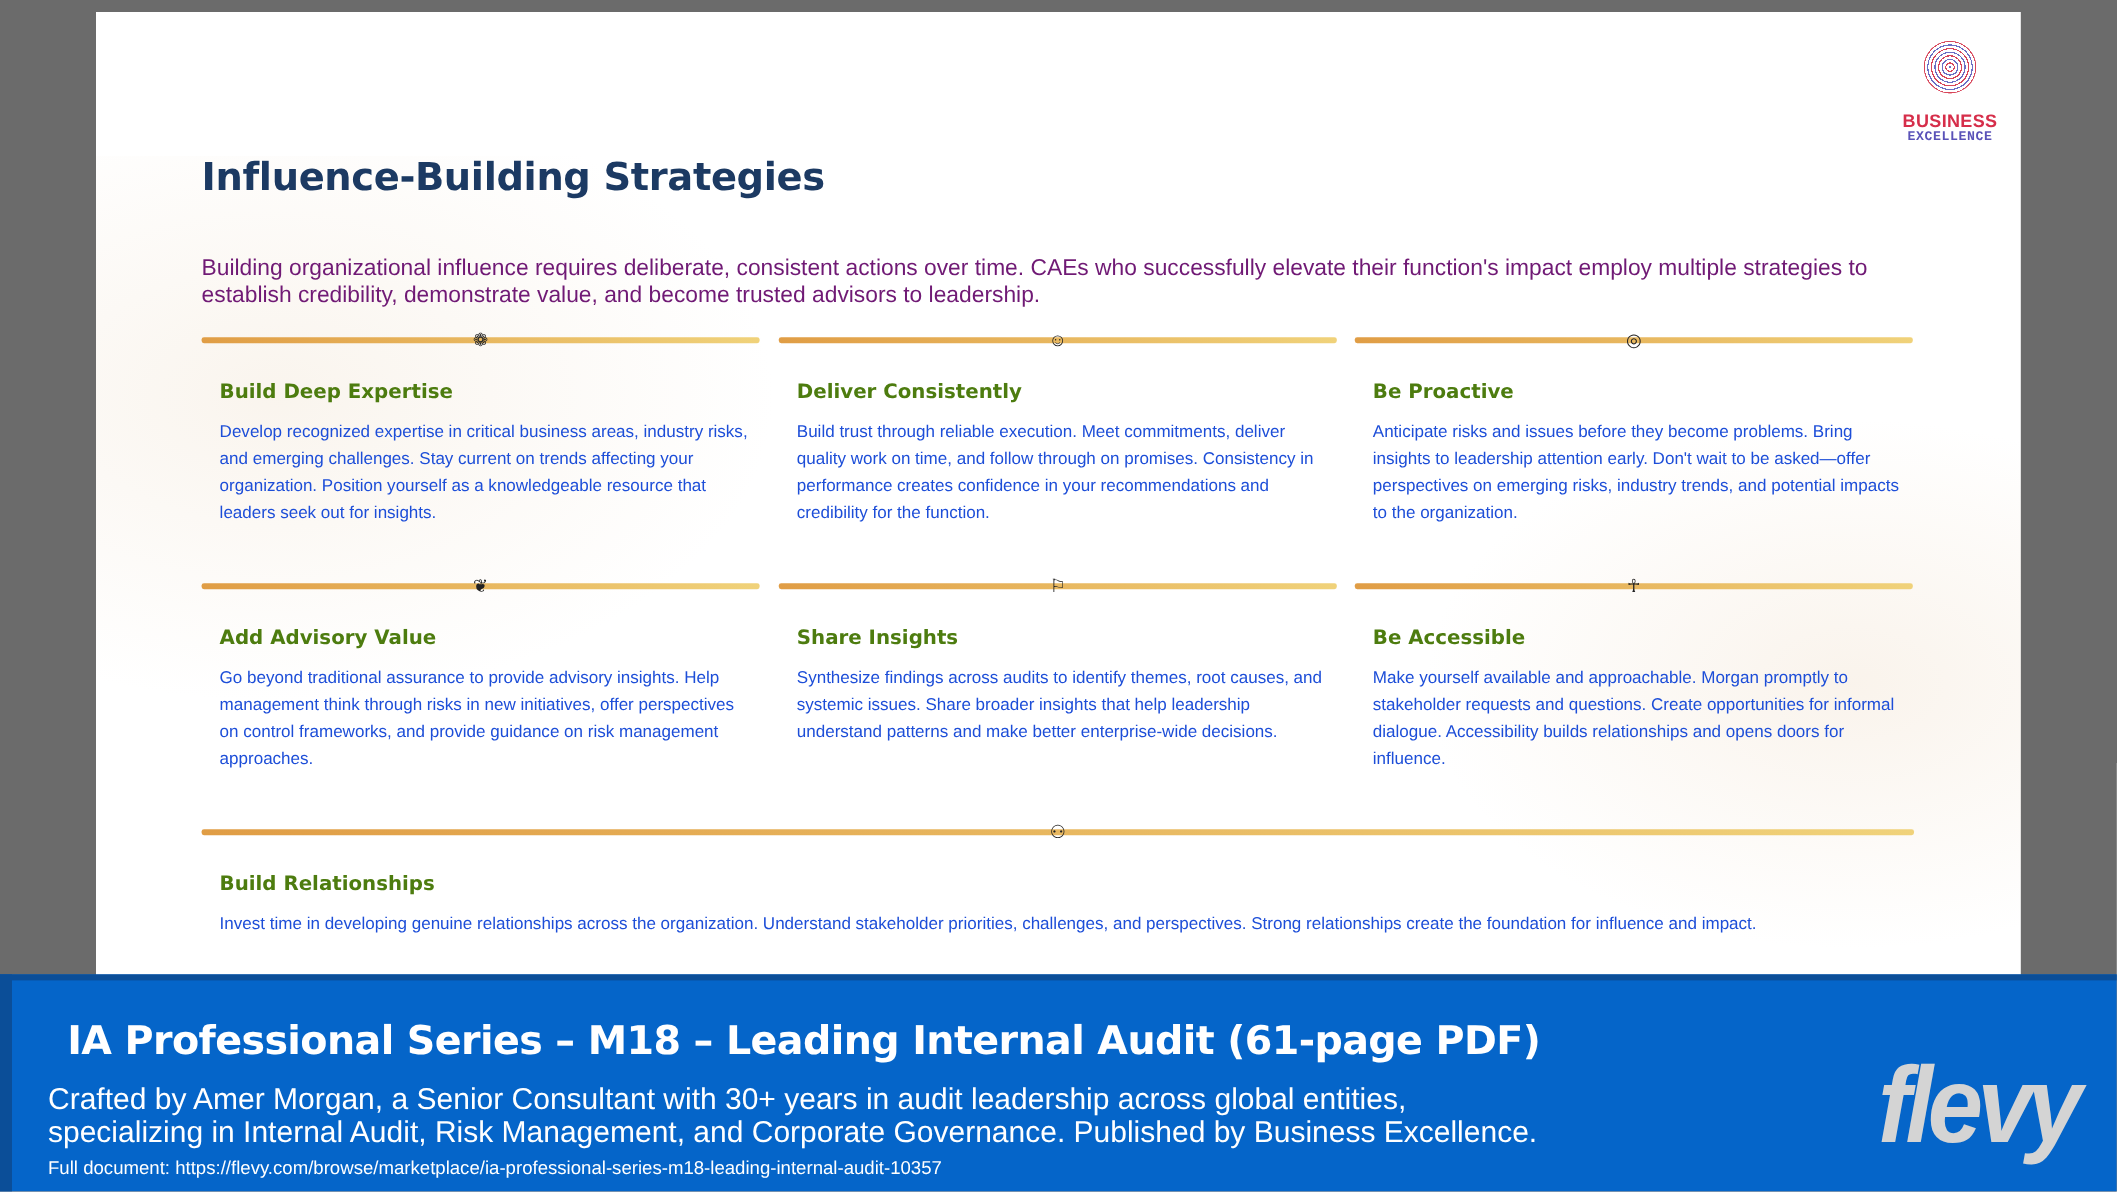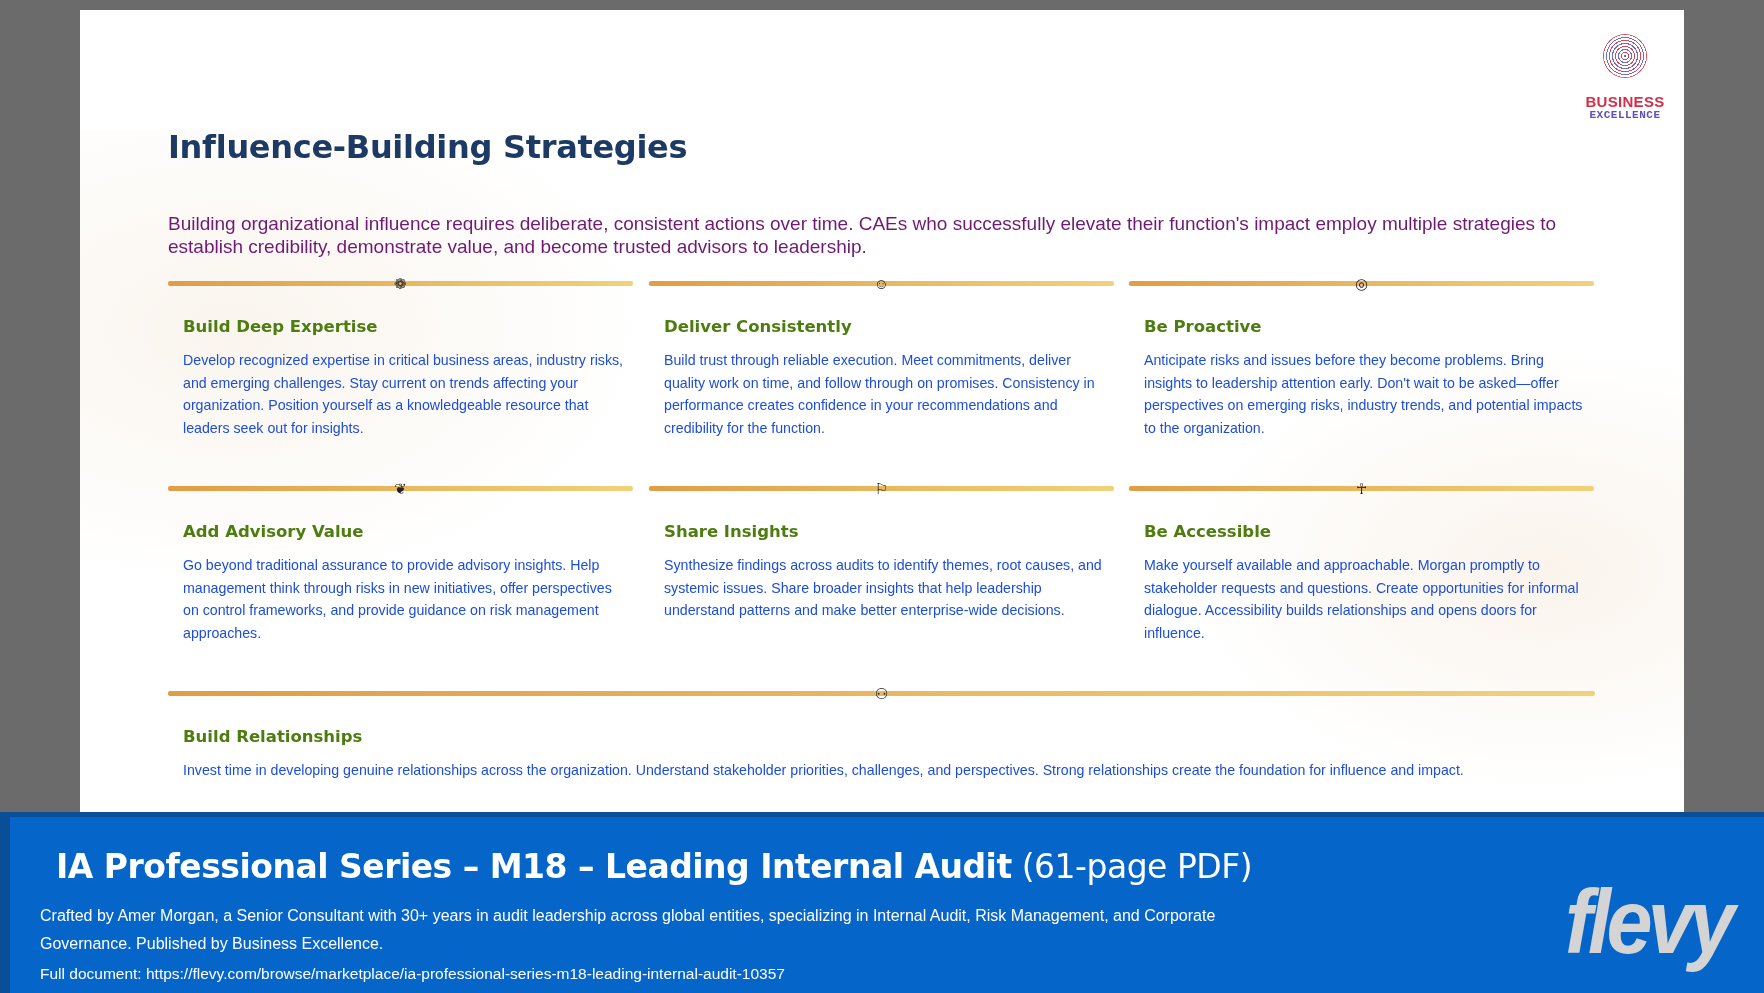--- a/index.html
+++ b/index.html
@@ -28,22 +28,22 @@
     background: transparent; display: flex; align-items: center; justify-content: center; font-size: 15px; color: #222; line-height: 1; }
   .card .h { position: absolute; left: 15px; top: 36px; font-family: "DejaVu Sans", sans-serif; font-weight: 700;
     font-size: 16.5px; color: #4d7c0f; white-space: nowrap; }
   .card .p { position: absolute; left: 15px; top: 68px; width: 440px; font-size: 14.2px; line-height: 22.5px; color: #1d4ed8; }
   .card.wide { width: 1427px; }
   .card.wide .p { width: 1400px; }
   .banner { position: absolute; left: 0; top: 812px; width: 1764px; height: 181px; background: #0565c9;
     border-top: 5px solid #0b4e98; border-left: 10px solid #0b4e98; }
   .banner .bt { position: absolute; left: 30px; top: 30px; font-family: "DejaVu Sans", sans-serif; font-size: 33px; color: #ffffff; white-space: nowrap; letter-spacing: -0.5px; }
   .banner .bt b { font-weight: 700; margin-left: 16px; }
-  .banner .bt span.light { font-weight: 400; text-align: center; }
-  .banner .bd { position: absolute; left: 30px; top: 85px; width: 1250px; font-family: "Liberation Sans", sans-serif; font-size: 16px; line-height: 28px; color: #ffffff; }
+  .banner .bt span.light { font-weight: 700; text-align: center; }
+  .banner .bd { position: absolute; left: 30px; top: 85px; width: 1250px; font-family: "Liberation Sans", sans-serif; font-size: 25px; line-height: 28px; color: #ffffff; }
   .banner .bl { position: absolute; left: 30px; top: 148px; font-family: "Liberation Sans", sans-serif; font-size: 15.5px; color: #ffffff; white-space: nowrap; }
   .banner .flevy { position: absolute; left: 1555px; top: 60px; font-family: "Liberation Sans", sans-serif; font-weight: 700; font-style: italic;
     font-size: 90px; color: #d4d4d4; letter-spacing: -5px; line-height: 90px; transform: scaleX(0.92); transform-origin: left; }
 </style>
 </head>
 <body>
 
 <div class="slide">
   <div class="bg-swirl1"></div>
   <div class="bg-swirl2"></div>

